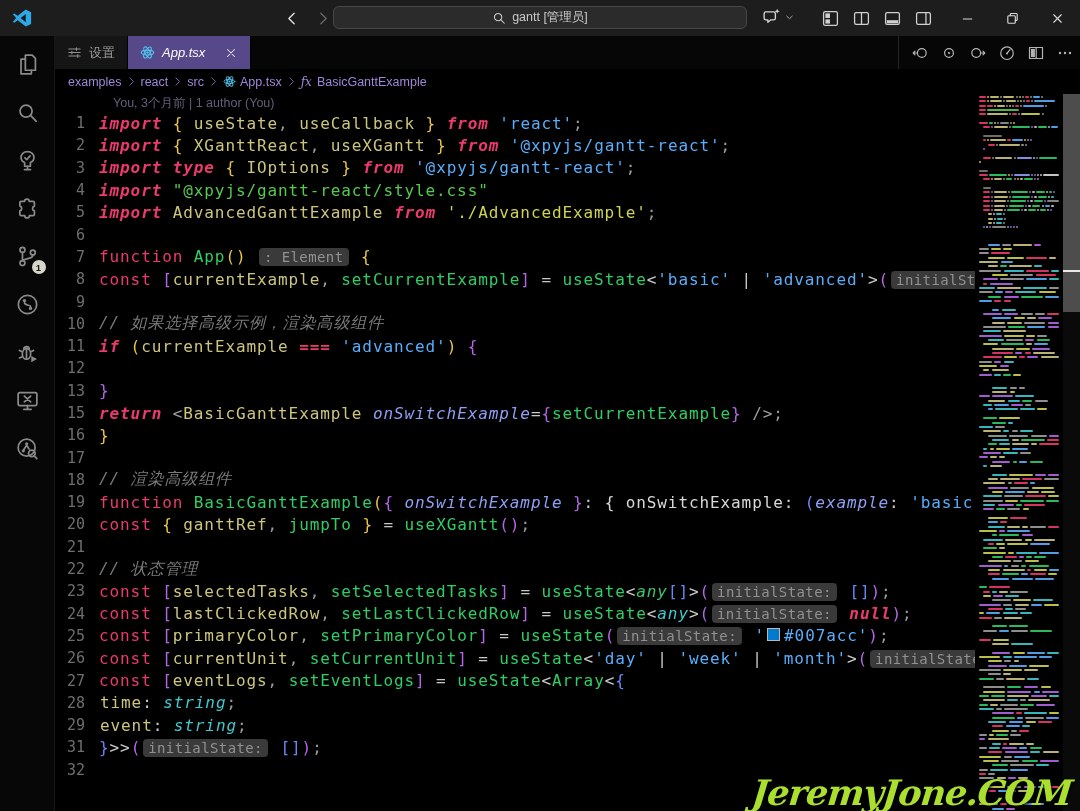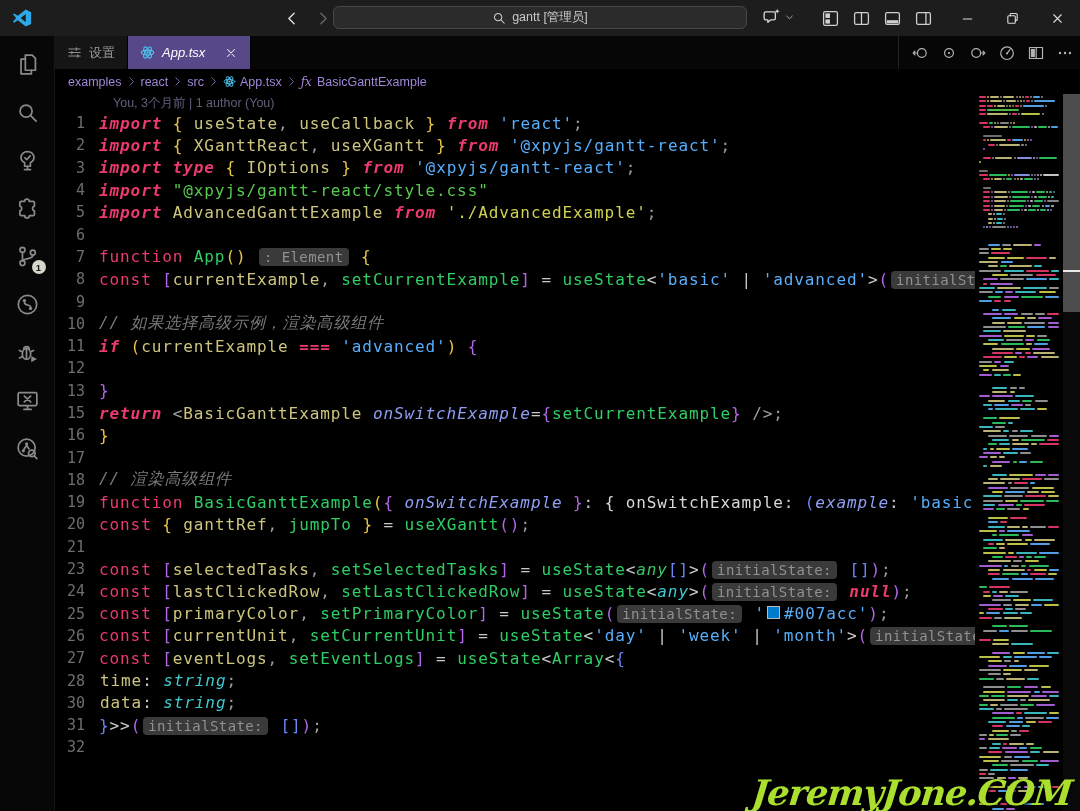--- a/index.html
+++ b/index.html
@@ -426,27 +426,28 @@
               <div class="code-line"><span class="ln">11</span><span class="lc"><span class="indb ind1">    </span><span class="tk tk-kwi">if </span><span class="tk tk-b1">(</span><span class="tk tk-var">currentExample </span><span class="tk tk-opk">=== </span><span class="tk tk-str">'advanced'</span><span class="tk tk-b1">)</span><span class="tk tk-pun"> </span><span class="tk tk-b2">{</span></span></div>
               <div class="code-line"><span class="ln">12</span></div>
               <div class="code-line"><span class="ln">13</span><span class="lc"><span class="indb ind1">    </span><span class="tk tk-b2">}</span></span></div>
               <div class="code-line"><span class="ln">15</span><span class="lc"><span class="indb ind1">    </span><span class="tk tk-kwi">return </span><span class="tk tk-pun">&lt;</span><span class="tk tk-var">BasicGanttExample</span><span class="tk tk-pun"> </span><span class="tk tk-par">onSwitchExample</span><span class="tk tk-op">=</span><span class="tk tk-b2">{</span><span class="tk tk-fn">setCurrentExample</span><span class="tk tk-b2">}</span><span class="tk tk-pun"> /&gt;</span><span class="tk tk-pun">;</span></span></div>
               <div class="code-line"><span class="ln">16</span><span class="lc"><span class="tk tk-b1">}</span></span></div>
               <div class="code-line"><span class="ln">17</span><span class="lc"></span></div>
               <div class="code-line"><span class="ln">18</span><span class="lc"><span class="tk tk-cmt">// 渲染高级组件</span></span></div>
               <div class="code-line"><span class="ln">19</span><span class="lc"><span class="tk tk-kw">function </span><span class="tk tk-fn">BasicGanttExample</span><span class="tk tk-b1">(</span><span class="tk tk-b2">{ </span><span class="tk tk-par">onSwitchExample</span><span class="tk tk-pun"> </span><span class="tk tk-b2">}</span><span class="tk tk-op">: </span><span class="tk tk-txt">{ </span><span class="tk tk-txt">onSwitchExample</span><span class="tk tk-op">: </span><span class="tk tk-b3">(</span><span class="tk tk-par">example</span><span class="tk tk-op">: </span><span class="tk tk-str">'basic'</span></span></div>
               <div class="code-line"><span class="ln">20</span><span class="lc"><span class="indb ind1">    </span><span class="tk tk-kw">const </span><span class="tk tk-b1">{ </span><span class="tk tk-var">ganttRef</span><span class="tk tk-pun">, </span><span class="tk tk-fn">jumpTo</span><span class="tk tk-pun"> </span><span class="tk tk-b1">}</span><span class="tk tk-op"> = </span><span class="tk tk-fn">useXGantt</span><span class="tk tk-b2">()</span><span class="tk tk-pun">;</span></span></div>
               <div class="code-line"><span class="ln">21</span><span class="lc"><span class="indb ind1">    </span></span></div>
+              <div class="code-line"><span class="ln">22</span><span class="lc"><span class="indb ind1">    </span><span class="tk tk-cmt">// 状态管理</span></span></div>
               <div class="code-line"><span class="ln">23</span><span class="lc"><span class="indb ind1">    </span><span class="tk tk-kw">const </span><span class="tk tk-b2">[</span><span class="tk tk-var">selectedTasks</span><span class="tk tk-pun">, </span><span class="tk tk-fn">setSelectedTasks</span><span class="tk tk-b2">]</span><span class="tk tk-op"> = </span><span class="tk tk-fn">useState</span><span class="tk tk-op">&lt;</span><span class="tk tk-typg">any</span><span class="tk tk-b3">[]</span><span class="tk tk-op">&gt;</span><span class="tk tk-b2">(</span><span class="hint">initialState:</span><span class="tk tk-pun"> </span><span class="tk tk-b3">[]</span><span class="tk tk-b2">)</span><span class="tk tk-pun">;</span></span></div>
               <div class="code-line"><span class="ln">24</span><span class="lc"><span class="indb ind1">    </span><span class="tk tk-kw">const </span><span class="tk tk-b2">[</span><span class="tk tk-var">lastClickedRow</span><span class="tk tk-pun">, </span><span class="tk tk-fn">setLastClickedRow</span><span class="tk tk-b2">]</span><span class="tk tk-op"> = </span><span class="tk tk-fn">useState</span><span class="tk tk-op">&lt;</span><span class="tk tk-typ">any</span><span class="tk tk-op">&gt;</span><span class="tk tk-b2">(</span><span class="hint">initialState:</span><span class="tk tk-pun"> </span><span class="tk tk-kwi">null</span><span class="tk tk-b2">)</span><span class="tk tk-pun">;</span></span></div>
               <div class="code-line"><span class="ln">25</span><span class="lc"><span class="indb ind1">    </span><span class="tk tk-kw">const </span><span class="tk tk-b2">[</span><span class="tk tk-var">primaryColor</span><span class="tk tk-pun">, </span><span class="tk tk-fn">setPrimaryColor</span><span class="tk tk-b2">]</span><span class="tk tk-op"> = </span><span class="tk tk-fn">useState</span><span class="tk tk-b2">(</span><span class="hint">initialState:</span><span class="tk tk-pun"> </span><span class="tk tk-str">'</span><span class="swatch" style="background: rgb(0, 122, 204);"></span><span class="tk tk-str">#007acc'</span><span class="tk tk-b2">)</span><span class="tk tk-pun">;</span></span></div>
               <div class="code-line"><span class="ln">26</span><span class="lc"><span class="indb ind1">    </span><span class="tk tk-kw">const </span><span class="tk tk-b2">[</span><span class="tk tk-var">currentUnit</span><span class="tk tk-pun">, </span><span class="tk tk-fn">setCurrentUnit</span><span class="tk tk-b2">]</span><span class="tk tk-op"> = </span><span class="tk tk-fn">useState</span><span class="tk tk-op">&lt;</span><span class="tk tk-str">'day'</span><span class="tk tk-op"> | </span><span class="tk tk-str">'week'</span><span class="tk tk-op"> | </span><span class="tk tk-str">'month'</span><span class="tk tk-op">&gt;</span><span class="tk tk-b2">(</span><span class="hint">initialState:</span></span></div>
               <div class="code-line"><span class="ln">27</span><span class="lc"><span class="indb ind1">    </span><span class="tk tk-kw">const </span><span class="tk tk-b2">[</span><span class="tk tk-var">eventLogs</span><span class="tk tk-pun">, </span><span class="tk tk-fn">setEventLogs</span><span class="tk tk-b2">]</span><span class="tk tk-op"> = </span><span class="tk tk-fn">useState</span><span class="tk tk-op">&lt;</span><span class="tk tk-fn">Array</span><span class="tk tk-op">&lt;</span><span class="tk tk-b3">{</span></span></div>
               <div class="code-line"><span class="ln">28</span><span class="lc"><span class="indb ind1">    </span><span class="indb ind2">    </span><span class="tk tk-var">time</span><span class="tk tk-op">: </span><span class="tk tk-typ">string</span><span class="tk tk-pun">;</span></span></div>
-              <div class="code-line"><span class="ln">30</span><span class="lc"><span class="indb ind1">    </span><span class="indb ind2">    </span><span class="tk tk-var">data</span><span class="tk tk-op">: </span><span class="tk tk-typ">string</span><span class="tk tk-pun">;</span></span></div>
+              <div class="code-line"><span class="ln">29</span><span class="lc"><span class="indb ind1">    </span><span class="indb ind2">    </span><span class="tk tk-var">event</span><span class="tk tk-op">: </span><span class="tk tk-typ">string</span><span class="tk tk-pun">;</span></span></div>
               <div class="code-line"><span class="ln">31</span><span class="lc"><span class="indb ind1">    </span><span class="tk tk-b3">}</span><span class="tk tk-op">&gt;&gt;</span><span class="tk tk-b2">(</span><span class="hint">initialState:</span><span class="tk tk-pun"> </span><span class="tk tk-b3">[]</span><span class="tk tk-b2">)</span><span class="tk tk-pun">;</span></span></div>
               <div class="code-line"><span class="ln">32</span><span class="lc"></span></div>
             </div>
         </div>
         <div class="minimap">
             <div id="mm">
               <div class="mrow" style="left: 4px; top: 2px; width: 7.35px; background: rgb(236, 58, 109);"></div>
               <div class="mrow" style="left: 12.35px; top: 2px; width: 2.1px; background: rgb(231, 197, 71);"></div>
               <div class="mrow" style="left: 15.45px; top: 2px; width: 8.4px; background: rgb(205, 197, 126);"></div>
               <div class="mrow" style="left: 24.85px; top: 2px; width: 2.1px; background: rgb(157, 157, 157);"></div>

